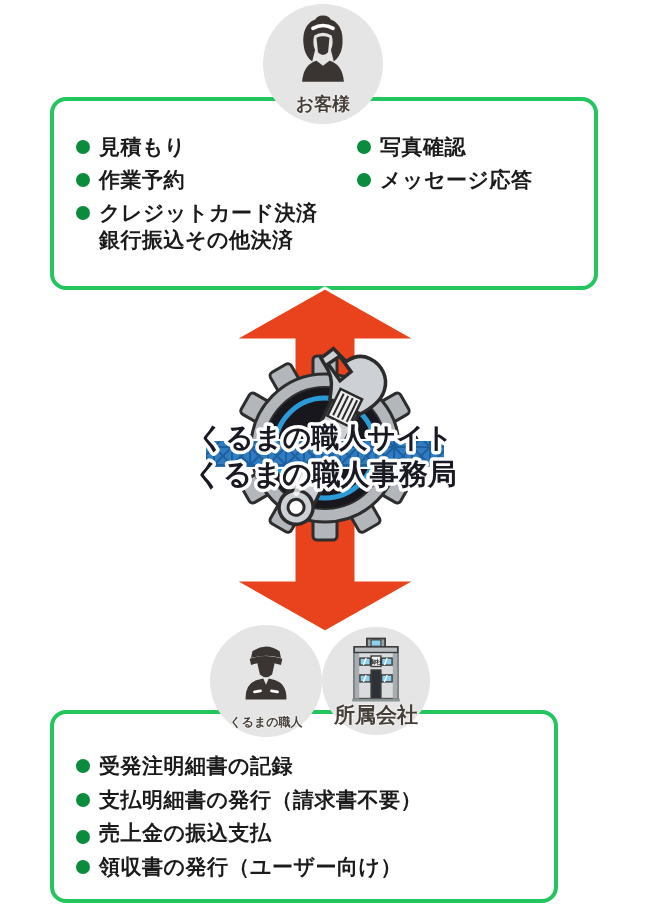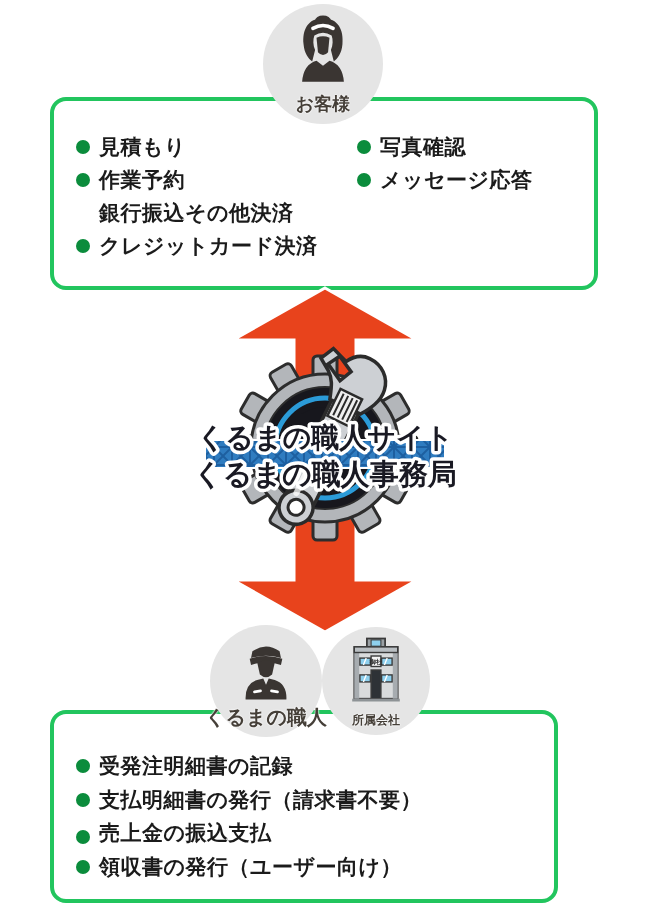--- a/index.html
+++ b/index.html
@@ -40,27 +40,27 @@
   <div class="feature-box box-top">
     <div class="feature-col" style="left:22px;top:34px;">
       <div class="feature-item">
         <span class="dot"></span>
         <span>見積もり</span>
       </div>
       <div class="feature-item">
         <span class="dot"></span>
         <span>作業予約</span>
       </div>
+      <div class="feature-item" style="margin-bottom:4px;">
+        <span class="dot"></span>
+        <span>クレジットカード決済</span>
+      </div>
       <div class="feature-item">
         <span class="dot hidden"></span>
         <span>銀行振込その他決済</span>
-      </div>
-      <div class="feature-item" style="margin-bottom:4px;">
-        <span class="dot"></span>
-        <span>クレジットカード決済</span>
       </div>
     </div>
     <div class="feature-col" style="left:303px;top:34px;">
       <div class="feature-item">
         <span class="dot"></span>
         <span>写真確認</span>
       </div>
       <div class="feature-item">
         <span class="dot"></span>
         <span>メッセージ応答</span>
@@ -133,21 +133,21 @@
         <g fill="#3A3532">
           <path d="M30 24 Q50 10 70 24 L72 34 Q50 27 28 34 Z"></path>
           <path d="M26 35 Q50 27 74 35 L72 44 Q50 36 28 44 Z"></path>
           <path d="M37 40 Q50 36 63 40 L59 58 Q50 66 41 58 Z"></path>
           <path d="M20 95 Q19 72 37 66 L46 64 L50 73 L54 64 L63 66 Q81 72 80 95 Z"></path>
         </g>
         <rect x="31" y="81" width="13" height="4" rx="2" fill="#ffffff" transform="rotate(-8 37 83)"></rect>
         <rect x="56" y="81" width="13" height="4" rx="2" fill="#ffffff" transform="rotate(8 63 83)"></rect>
       </svg>
     </div>
-    <div class="node-label" style="bottom:6px;font-size:20px;">くるまの職人</div>
+    <div class="node-label" style="bottom:6px;font-size:12px;">くるまの職人</div>
   </div>
 
   <div class="node-circle" style="left:322px;top:627px;width:108px;height:108px;">
     <div class="icon-wrap" style="top:8px;">
       <svg width="70" height="70" viewBox="0 0 100 100">
         <rect x="37" y="5" width="26" height="14" fill="#9AA0A4" stroke="#3A3A3A" stroke-width="2.5"></rect>
         <rect x="19" y="17" width="62" height="74" fill="#D9DBDC" stroke="#3A3A3A" stroke-width="2.5"></rect>
         <rect x="19" y="17" width="7" height="74" fill="#A7ACB0"></rect>
         <rect x="74" y="17" width="7" height="74" fill="#A7ACB0"></rect>
         <rect x="19" y="17" width="62" height="8" fill="#B9BEC2" stroke="#3A3A3A" stroke-width="2"></rect>
@@ -156,21 +156,21 @@
         <rect x="58" y="33" width="15" height="10" fill="#8ED0EE" stroke="#3A3A3A" stroke-width="2"></rect>
         <rect x="27" y="57" width="15" height="10" fill="#8ED0EE" stroke="#3A3A3A" stroke-width="2"></rect>
         <rect x="58" y="57" width="15" height="10" fill="#8ED0EE" stroke="#3A3A3A" stroke-width="2"></rect>
         <path d="M32 43 L36 33 M62 43 L66 33 M32 67 L36 57 M62 67 L66 57" stroke="#ffffff" stroke-width="2"></path>
         <rect x="43" y="30" width="14" height="15" fill="#F5F5F5" stroke="#3A3A3A" stroke-width="2"></rect>
         <text x="50" y="41" font-size="9" font-weight="bold" fill="#2B2B2B" text-anchor="middle">御社</text>
         <rect x="43" y="50" width="14" height="41" fill="#2E3236" stroke="#3A3A3A" stroke-width="2"></rect>
         <rect x="16" y="91" width="68" height="4" fill="#8E9396"></rect>
       </svg>
     </div>
-    <div class="node-label" style="bottom:6px;font-size:12px;">所属会社</div>
+    <div class="node-label" style="bottom:6px;font-size:21px;">所属会社</div>
   </div>
 
   <div class="feature-box box-bottom">
     <div class="feature-col" style="left:22px;top:40px;">
       <div class="feature-item" style="margin-bottom:11px;">
         <span class="dot"></span>
         <span>受発注明細書の記録</span>
       </div>
       <div class="feature-item" style="">
         <span class="dot"></span>

